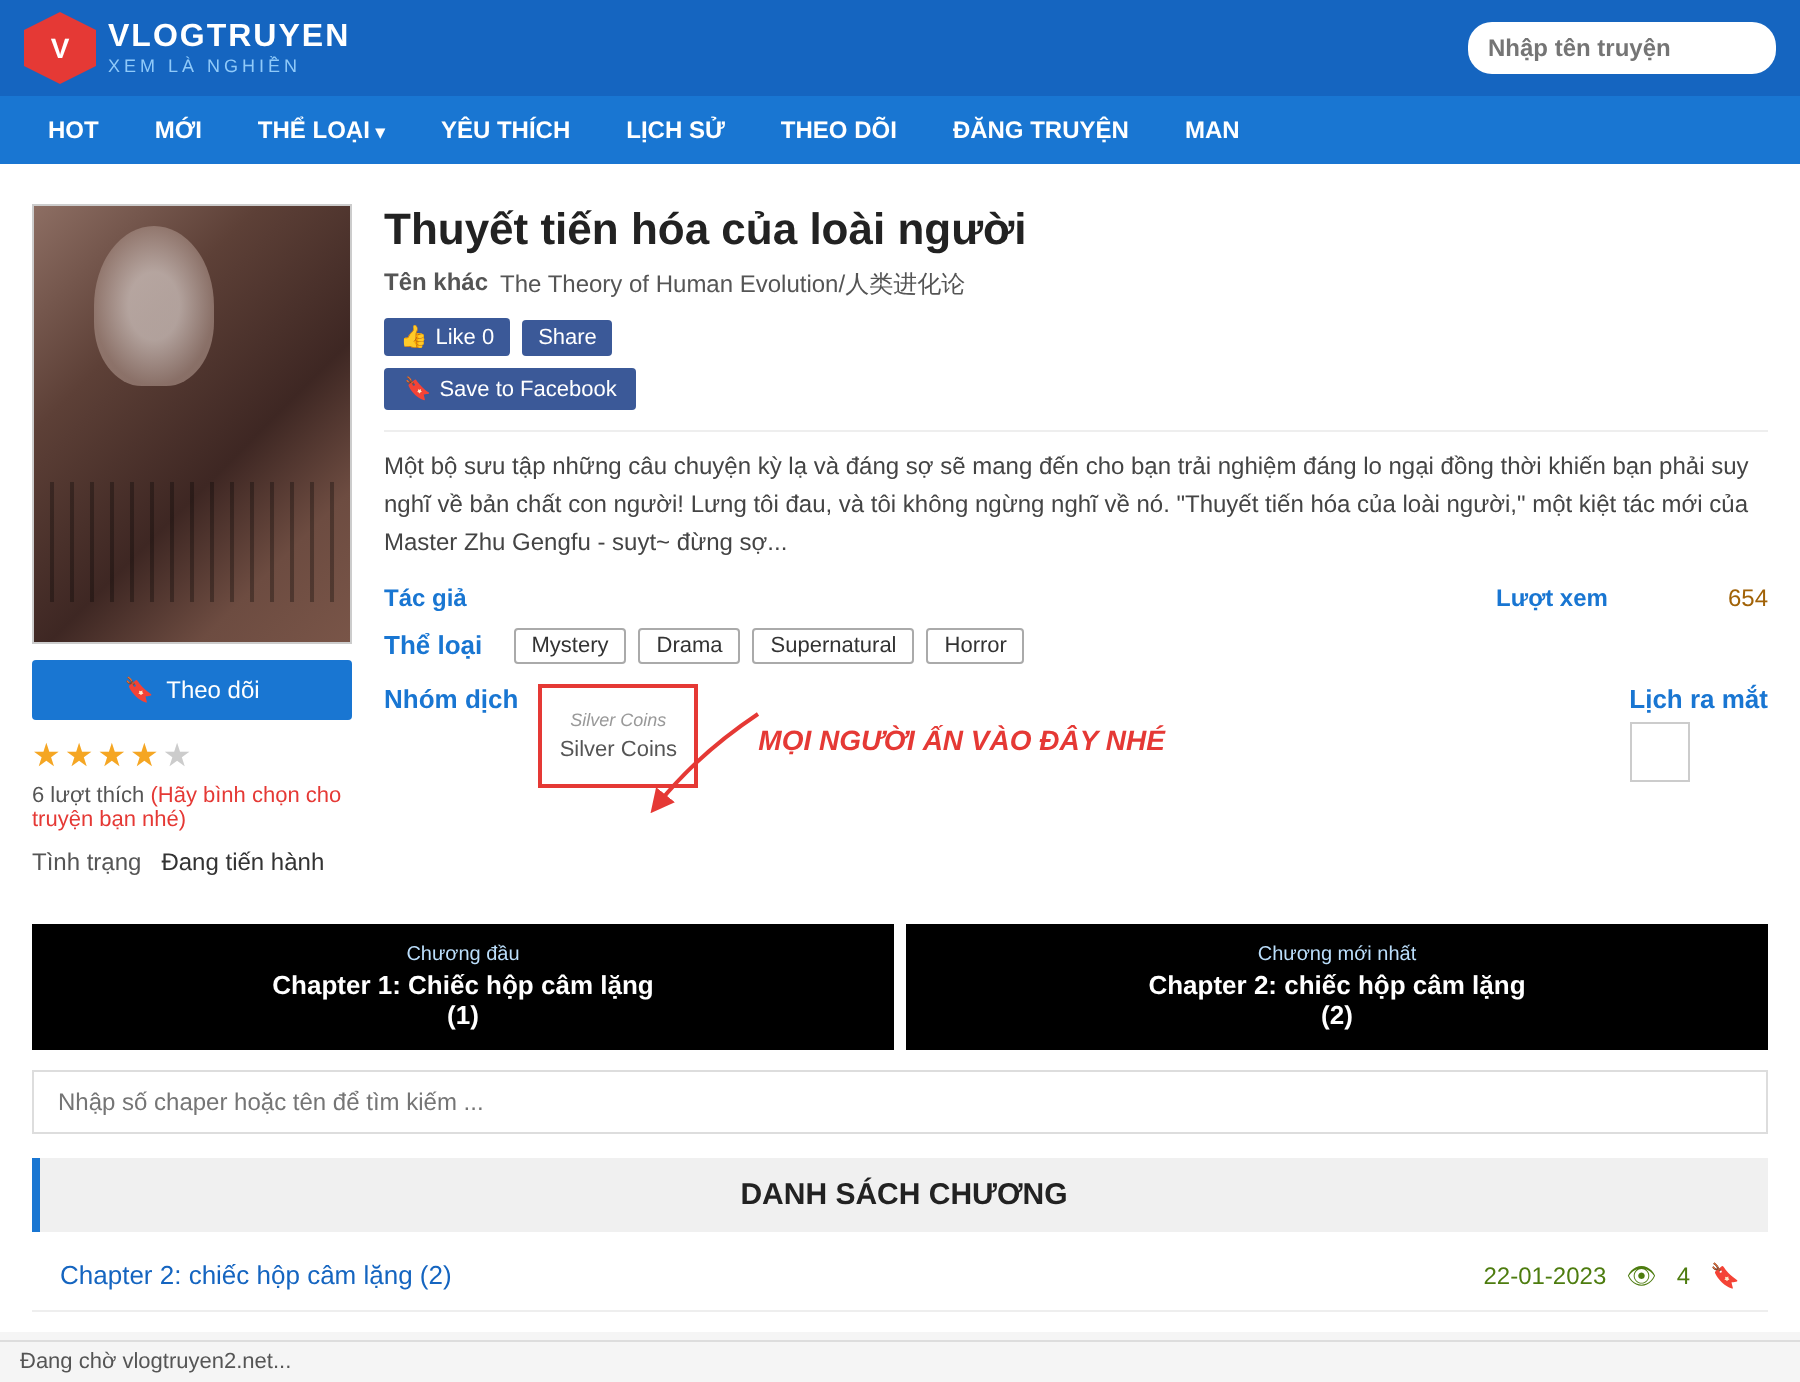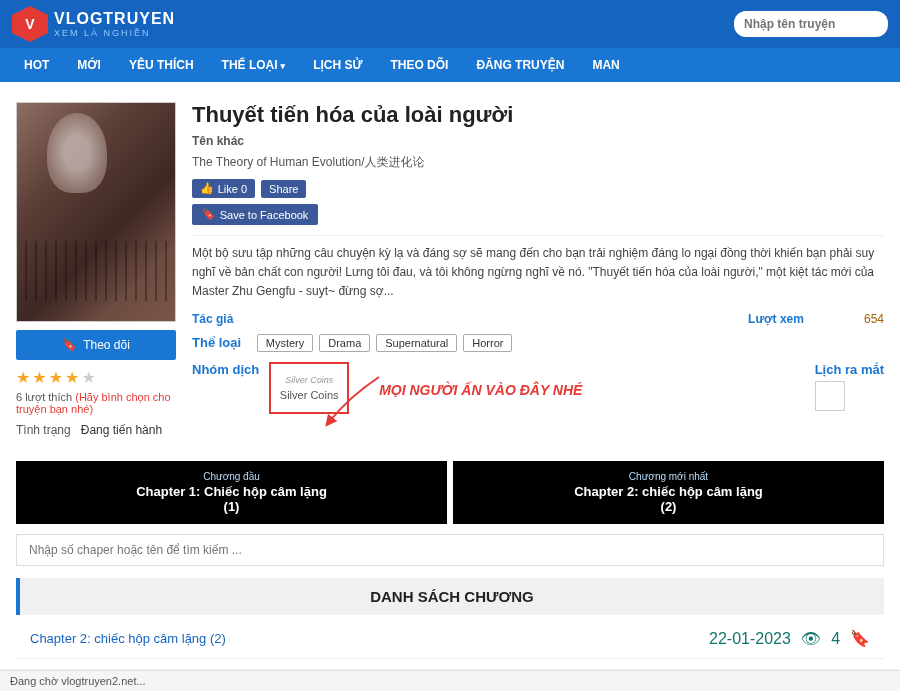--- a/index.html
+++ b/index.html
@@ -122,21 +122,21 @@
     .star { color: #f5a623; font-size: 16px; }
     .star-empty { color: #ccc; font-size: 16px; }
     .likes-text { font-size: 11px; color: #555; margin-top: 4px; }
     .likes-link { color: #e53935; font-size: 11px; }
     .status-row { margin-top: 8px; font-size: 12px; color: #555; }
     .status-val { color: #333; }
 
     
     .manga-info { flex: 1; }
     .manga-title { font-size: 22px; font-weight: bold; color: #222; margin-bottom: 6px; }
-    .alt-name-row { display: flex; gap: 6px; align-items: flex-start; font-size: 12px; color: #555; margin-bottom: 8px; flex-direction: column; }
+    .alt-name-row { display: flex; gap: 6px; align-items: flex-start; font-size: 12px; color: #555; margin-bottom: 8px; }
     .alt-name-label { font-weight: bold; white-space: nowrap; }
     .social-btns { display: flex; gap: 6px; align-items: center; }
     .fb-like-btn {
       background: #3b5998; color: white; font-size: 11px; padding: 3px 8px; border: none; border-radius: 2px; cursor: pointer;
       display: flex; align-items: center; gap: 4px;
     }
     .fb-share-btn {
       background: #3b5998; color: white; font-size: 11px; padding: 3px 8px; border: none; border-radius: 2px; cursor: pointer;
     }
     .save-fb-btn {
@@ -216,22 +216,22 @@
       padding: 10px 14px;
       border-bottom: 1px solid #eee;
       font-size: 13px;
       cursor: pointer;
     }
     .chapter-left { color: #1565c0; }
     .chapter-right {
       display: flex;
       align-items: center;
       gap: 10px;
-      color: #0f766e;
-      font-size: 16px;
+      color: #4d7c0f;
+      font-size: 12px;
     }
 
     
     .status-bar {
       background: #f5f5f5;
       border-top: 1px solid #ddd;
       padding: 4px 10px;
       font-size: 11px;
       color: #555;
       position: fixed;
@@ -260,22 +260,22 @@
       <div class="logo-main">VLOGTRUYEN</div>
       <div class="logo-sub">XEM LÀ NGHIỀN</div>
     </div>
   </div>
   <input class="search-input" type="text" placeholder="Nhập tên truyện" style="">
 </div>
 
 <div class="nav-bar">
   <div class="nav-item">HOT</div>
   <div class="nav-item">MỚI</div>
+  <div class="nav-item"><span>THỂ LOẠI</span><span class="arrow">▾</span></div>
   <div class="nav-item">YÊU THÍCH</div>
-  <div class="nav-item"><span>THỂ LOẠI</span><span class="arrow">▾</span></div>
   <div class="nav-item">LỊCH SỬ</div>
   <div class="nav-item">THEO DÕI</div>
   <div class="nav-item">ĐĂNG TRUYỆN</div>
   <div class="nav-item">MAN</div>
 </div>
 
 <div class="content-wrapper">
   <div class="manga-detail">
 
     <div class="manga-cover">

